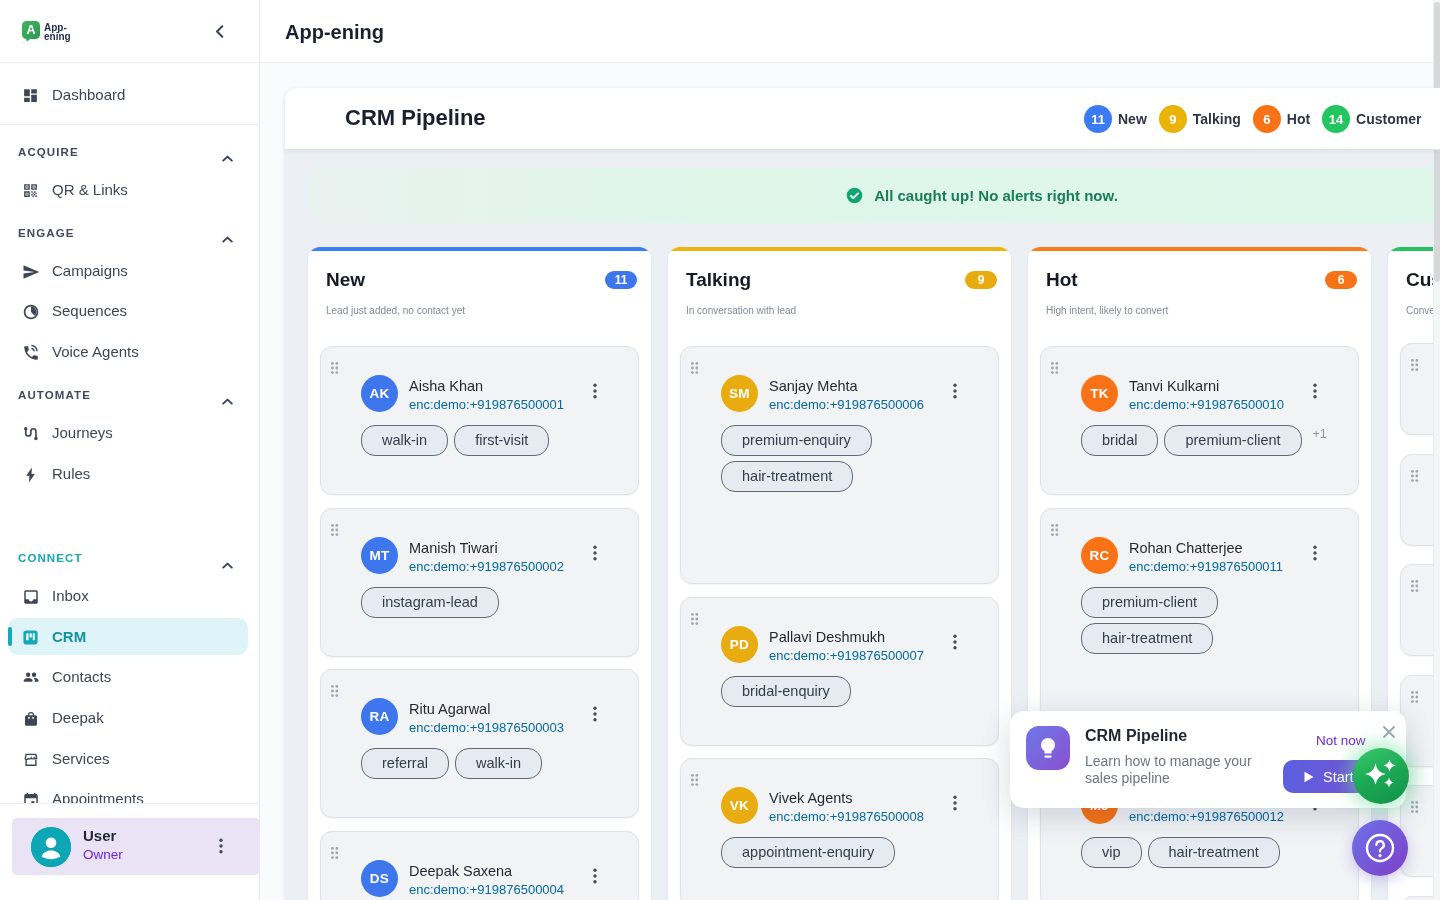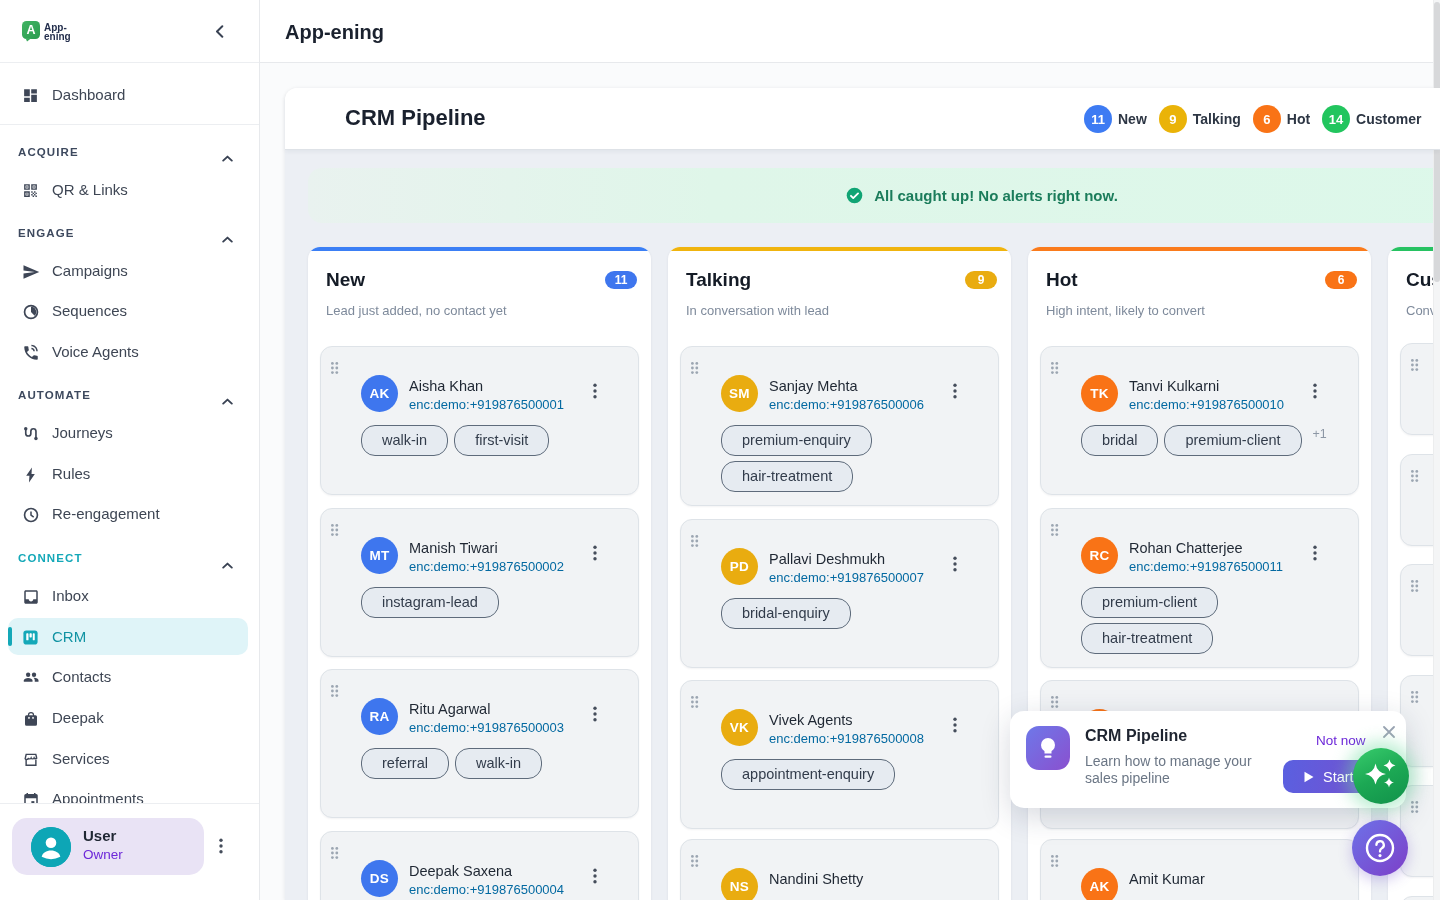--- a/index.html
+++ b/index.html
@@ -20,24 +20,24 @@
 
 #banner{position:absolute;left:23px;top:18px;width:1348px;height:55px;border-radius:14px;background:linear-gradient(90deg,#E9F2EF 0%,#DFF6E9 30%,#DCF8EA 100%);display:flex;align-items:center;justify-content:center;gap:11px}
 #banner .txt{font-size:15px;color:#1B7C5B;font-weight:700}
 
 #board{position:absolute;left:23px;top:97px;display:flex;gap:17px}
 .col{width:343px;height:1200px;background:#fff;border-radius:12px;box-shadow:0 1px 3px rgba(20,30,50,.07);overflow:hidden}
 .colbar{height:4px;border-radius:12px 12px 0 0}
 .colhead{padding:17px 14px 0 18px;display:flex;justify-content:space-between;align-items:flex-start}
 .colhead .t{font-size:19px;font-weight:700;color:#141B26;line-height:24px}
 .colhead .pill{min-width:32px;height:18px;border-radius:9px;color:#fff;font-size:12px;font-weight:700;line-height:18px;text-align:center;margin-top:3px}
-.colsub{padding:10px 18px 0 18px;font-size:13px;color:#7E8A9B;line-height:17px}
+.colsub{padding:10px 18px 0 18px;font-size:10px;color:#7E8A9B;line-height:17px}
 .cards{margin-top:27px;padding:0 12px}
 .card{position:relative;background:#F1F3F5;border:1px solid #DEE3E8;border-radius:12px;box-shadow:0 1px 2px rgba(15,23,42,.05);margin-bottom:12.5px}
-.h1{height:149px}.h2{height:160px}.hc{height:92px}
+.h1{height:149px}.h2{height:238px}.hc{height:92px}
 .handle{position:absolute;left:10px;top:13px}
 .av{position:absolute;left:40px;top:28px;width:37px;height:37px;border-radius:50%;color:#fff;font-size:13.5px;font-weight:700;display:flex;align-items:center;justify-content:center;letter-spacing:.3px}
 .nm{position:absolute;left:88px;top:31px;font-size:14.5px;font-weight:400;color:#1F2733}
 .ph{position:absolute;left:88px;top:50px;font-size:13px;color:#0369a1}
 .menu{position:absolute;left:272px;top:36px}
 .tags{position:absolute;left:40px;top:78px;width:262px;display:flex;flex-wrap:wrap;gap:5px 6px;align-items:flex-start}
 .tag{height:31px;line-height:29px;border:1px solid #5E6B7B;border-radius:14px;padding:0 20px;font-size:14.5px;color:#323C4B;background:#E6EBF1;white-space:nowrap}
 .plus{font-size:12.5px;color:#8D97A5;margin-top:2px;margin-left:5px}
 .c-blue{background:#3E76EE}.c-yel{background:#E9AC10}.c-org{background:#F97316}
 .bar-blue{background:#3B7FF5}.bar-yel{background:#F0B40E}.bar-org{background:#FA7B1C}.bar-grn{background:#27C262}
@@ -48,21 +48,21 @@
 #collapse{position:absolute;left:215px;top:24px}
 .divider{position:absolute;left:0;width:259px;height:1px;background:#ECEEF1}
 .navitem{position:absolute;left:0;width:259px;height:40px}
 .navitem .ic{position:absolute;left:22px;top:12px}
 .navitem .tx{position:absolute;left:52px;top:10px;font-size:15px;font-weight:500;color:#3E4654;line-height:20px}
 .sechead{position:absolute;left:18px;font-size:11.5px;font-weight:700;color:#3D495E;letter-spacing:1.1px}
 .chev{position:absolute;left:222px}
 .active-bg{position:absolute;left:8px;top:618px;width:240px;height:37px;background:#DFF4F8;border-radius:10px}
 .active-bar{position:absolute;left:8px;top:627px;width:4px;height:19px;background:#14A8B8;border-radius:2px}
 #foot-div{position:absolute;left:0;top:803px;width:259px;height:1px;background:#ECEEF1}
-#usercard{position:absolute;left:12px;top:818px;width:192px;height:57px;background:#E9E3F5;border-radius:15px}
+#usercard{position:absolute;left:12px;top:818px;width:248px;height:57px;background:#E9E3F5;border-radius:5px}
 #useravatar{position:absolute;left:19px;top:8.5px;width:40px;height:40px;border-radius:50%;background:#0DA6B6}
 #usercard .un{position:absolute;left:71px;top:9px;font-size:15px;font-weight:700;color:#1F2733}
 #usercard .uo{position:absolute;left:71px;top:29px;font-size:13.5px;color:#6d28d9}
 
 #popup{position:absolute;left:1010px;top:711px;width:396px;height:97px;background:#fff;border-radius:14px;box-shadow:0 8px 30px rgba(30,40,70,.18)}
 #bulb{position:absolute;left:16px;top:15px;width:44px;height:44px;border-radius:13px;background:linear-gradient(135deg,#6E78E9,#8A50CF)}
 #popup .t{position:absolute;left:75px;top:16px;font-size:16px;font-weight:700;color:#1E2430}
 #popup .b{position:absolute;left:75px;top:42px;width:172px;font-size:14px;color:#6B7685;line-height:17px}
 #popup .nn{position:absolute;left:306px;top:22px;font-size:13.5px;color:#6d28d9}
 #startbtn{position:absolute;left:273px;top:49px;width:123px;height:33px;border-radius:10px;background:linear-gradient(100deg,#5A60E0,#7E4BCB);color:#fff;font-size:14.5px;display:flex;align-items:center;padding-left:21px;gap:9px}
@@ -523,41 +523,34 @@
             <circle cx="18.6" cy="18" r="2.3" fill="#3E4656"></circle>
           </svg></span>
         <span class="tx" style="">Journeys</span>
       </div>
       <div class="navitem" style="top:453.5px">
         <span class="ic"><svg width="18" height="18" viewBox="0 0 24 24">
             <path fill="#3E4656" d="M13.2 2 5.6 13.1h4.3L9.3 22l7.8-11.5h-4.4L13.2 2z"></path>
           </svg></span>
         <span class="tx" style="">Rules</span>
       </div>
-      <div class="navitem" style="top:494px">
-        <span class="ic"><svg width="18" height="18" viewBox="0 0 24 24">
-            <circle cx="12" cy="12" r="8.6" fill="none" stroke="#3E4656" stroke-width="2.2"></circle>
-            <path fill="none" stroke="#3E4656" stroke-width="2" d="M12 7.2v5l3.6 2.7"></path>
-          </svg></span>
-        <span class="tx" style="">Re-engagement</span>
-      </div>
       <div class="navitem" style="top:576.4px">
         <span class="ic"><svg width="18" height="18" viewBox="0 0 24 24">
             <path fill="#3E4656" d="M19 3H5c-1.1 0-2 .9-2 2v14c0 1.1.9 2 2 2h14c1.1 0 2-.9 2-2V5c0-1.1-.9-2-2-2zm0 12h-4c0 1.66-1.35 3-3 3s-3-1.34-3-3H5V5h14v10z"></path>
           </svg></span>
         <span class="tx" style="">Inbox</span>
       </div>
       <div class="navitem" style="top:617px">
         <span class="ic"><svg width="17" height="17" viewBox="0 0 24 24">
             <rect x="2" y="2" width="20" height="20" rx="4" fill="#14A8B8"></rect>
             <rect x="6" y="6" width="3.2" height="10" rx="1" fill="#fff"></rect>
             <rect x="10.6" y="6" width="3.2" height="6" rx="1" fill="#fff"></rect>
             <rect x="15.2" y="6" width="2.8" height="10" rx="1" fill="#fff"></rect>
           </svg></span>
-        <span class="tx" style="color:#1193A3;font-weight:400">CRM</span>
+        <span class="tx" style="color:#1193A3;font-weight:700">CRM</span>
       </div>
       <div class="navitem" style="top:657px">
         <span class="ic"><svg width="18" height="18" viewBox="0 0 24 24">
             <g fill="#3E4656">
               <circle cx="8.2" cy="7.6" r="2.9"></circle>
               <path d="M8.2 12c-2.7 0-5.8 1.35-5.8 3.2V17h11.6v-1.8c0-1.85-3.1-3.2-5.8-3.2z"></path>
               <circle cx="16" cy="7.6" r="2.9"></circle>
               <path d="M16.3 11.7c-.4 0-.8.03-1.2.1 1.1.85 1.9 2 1.9 3.3V17h5v-1.9c0-1.95-2.8-3.4-5.7-3.4z"></path>
             </g>
           </svg></span>

